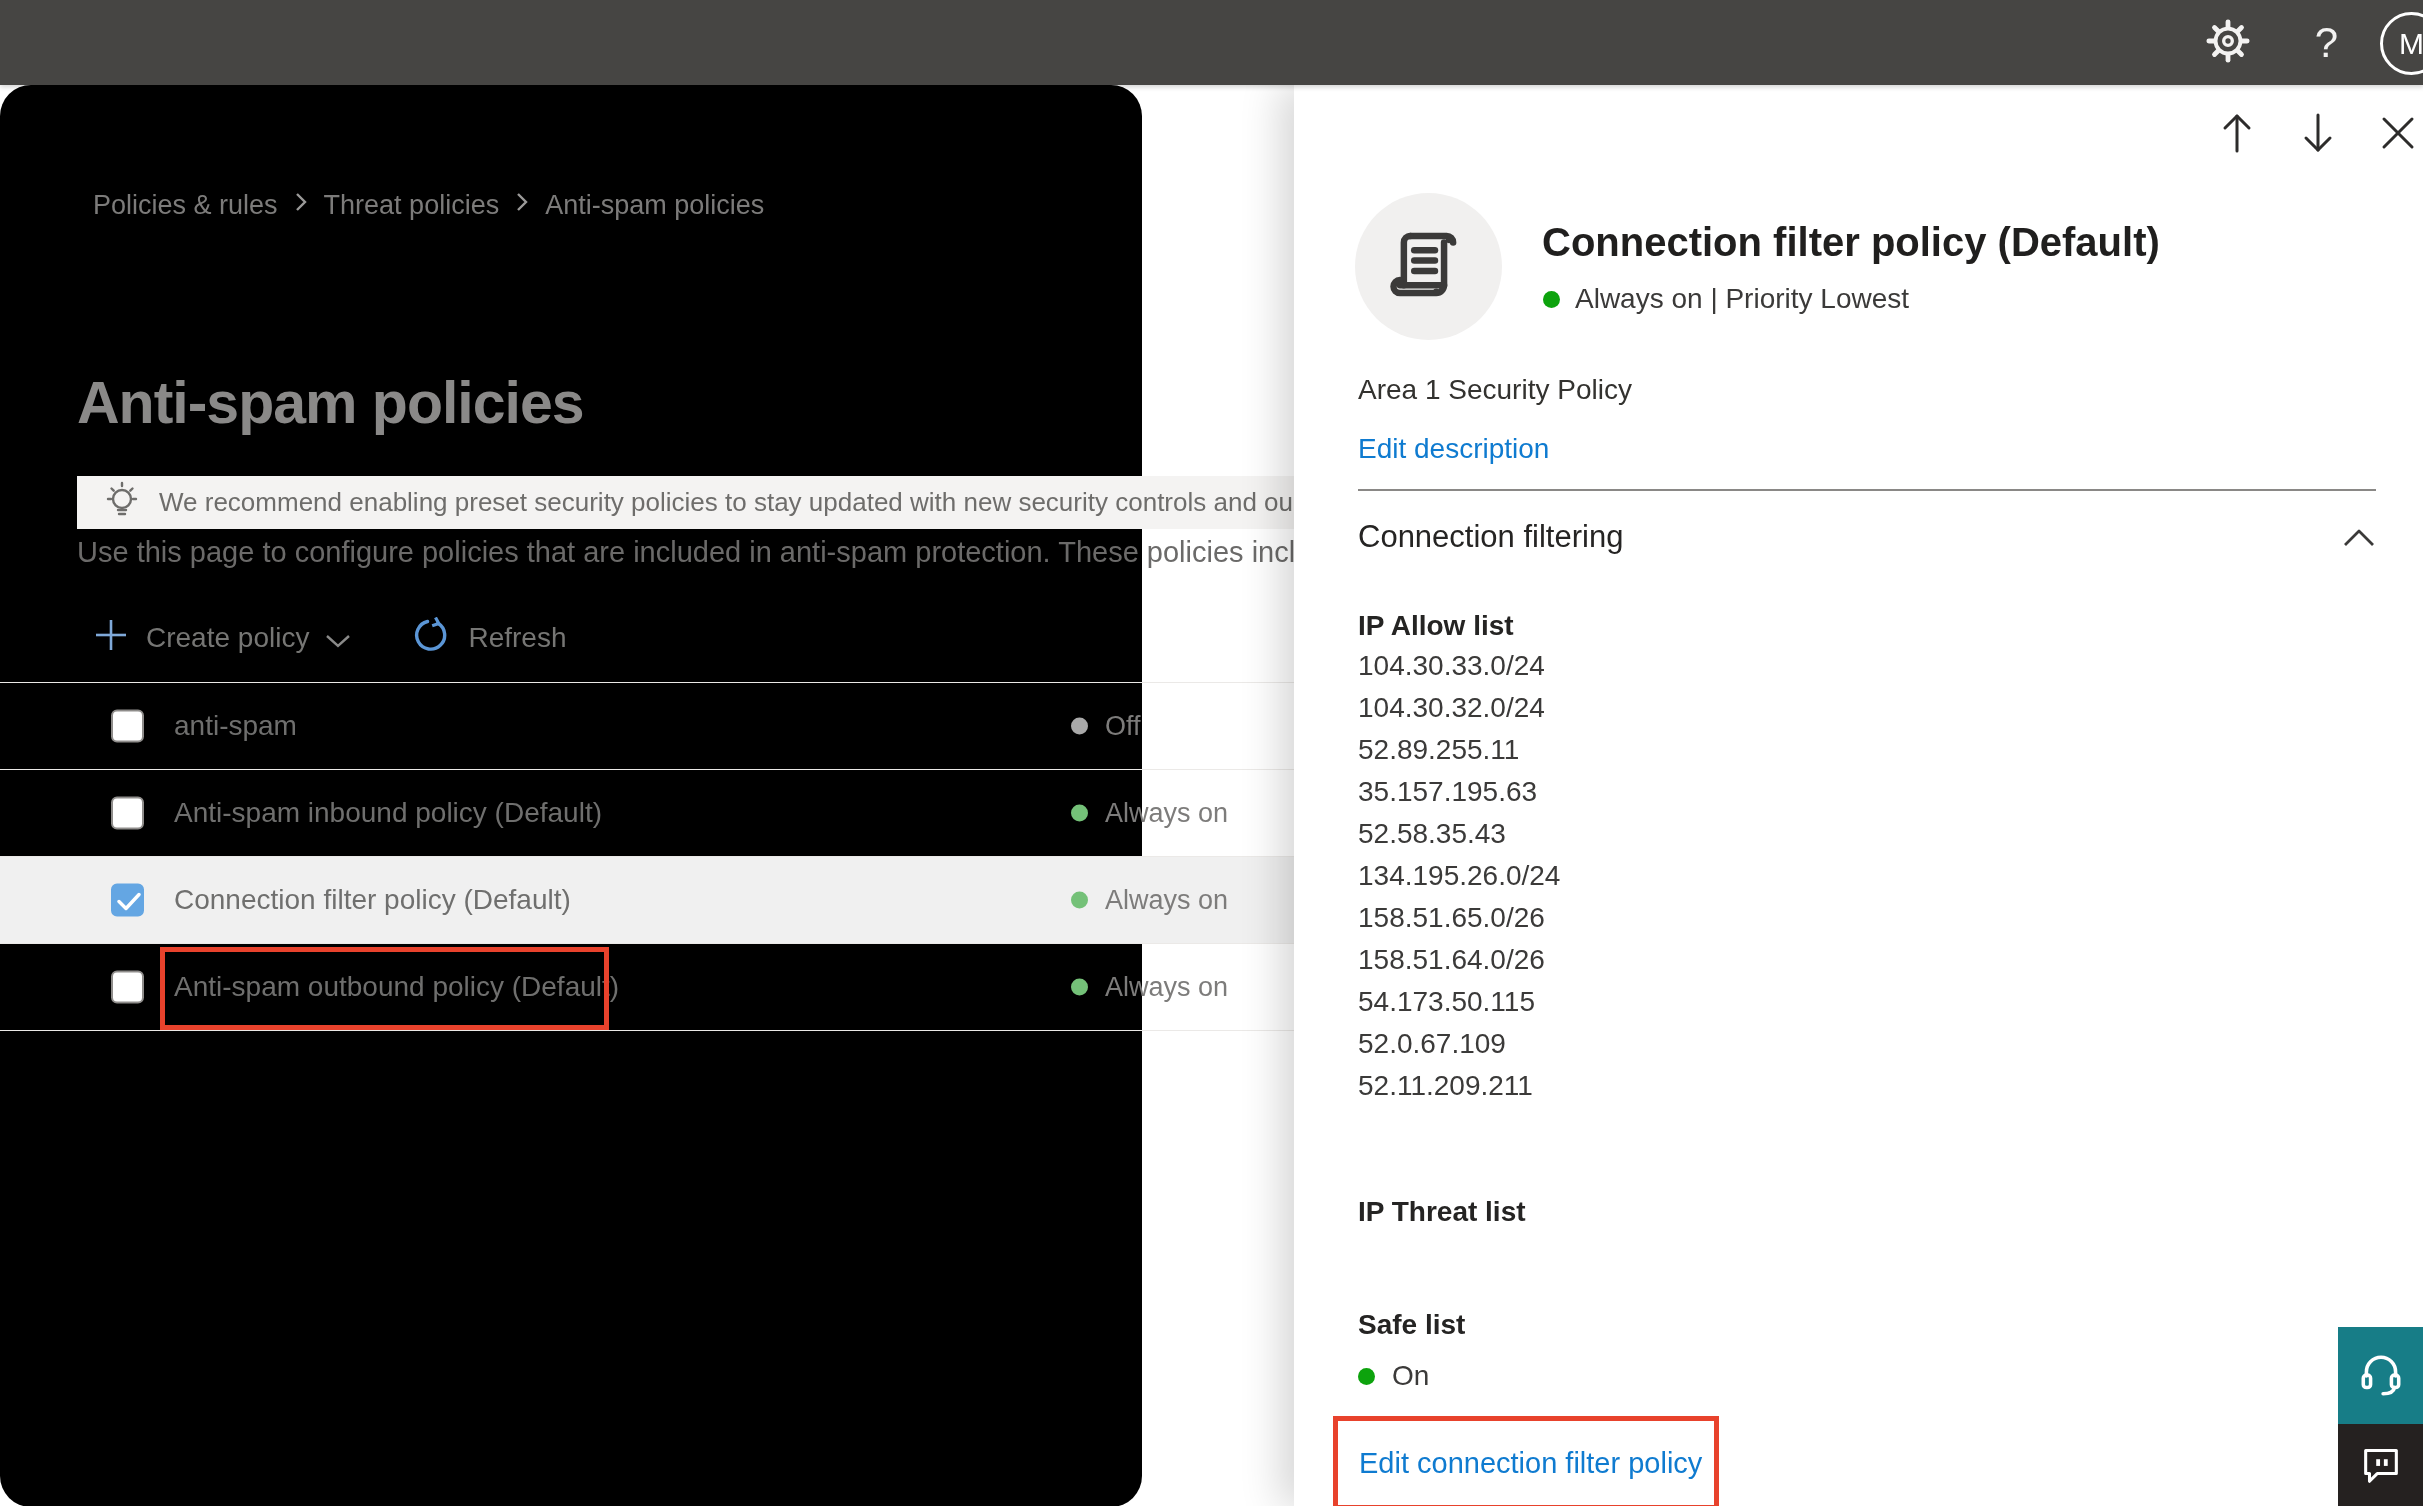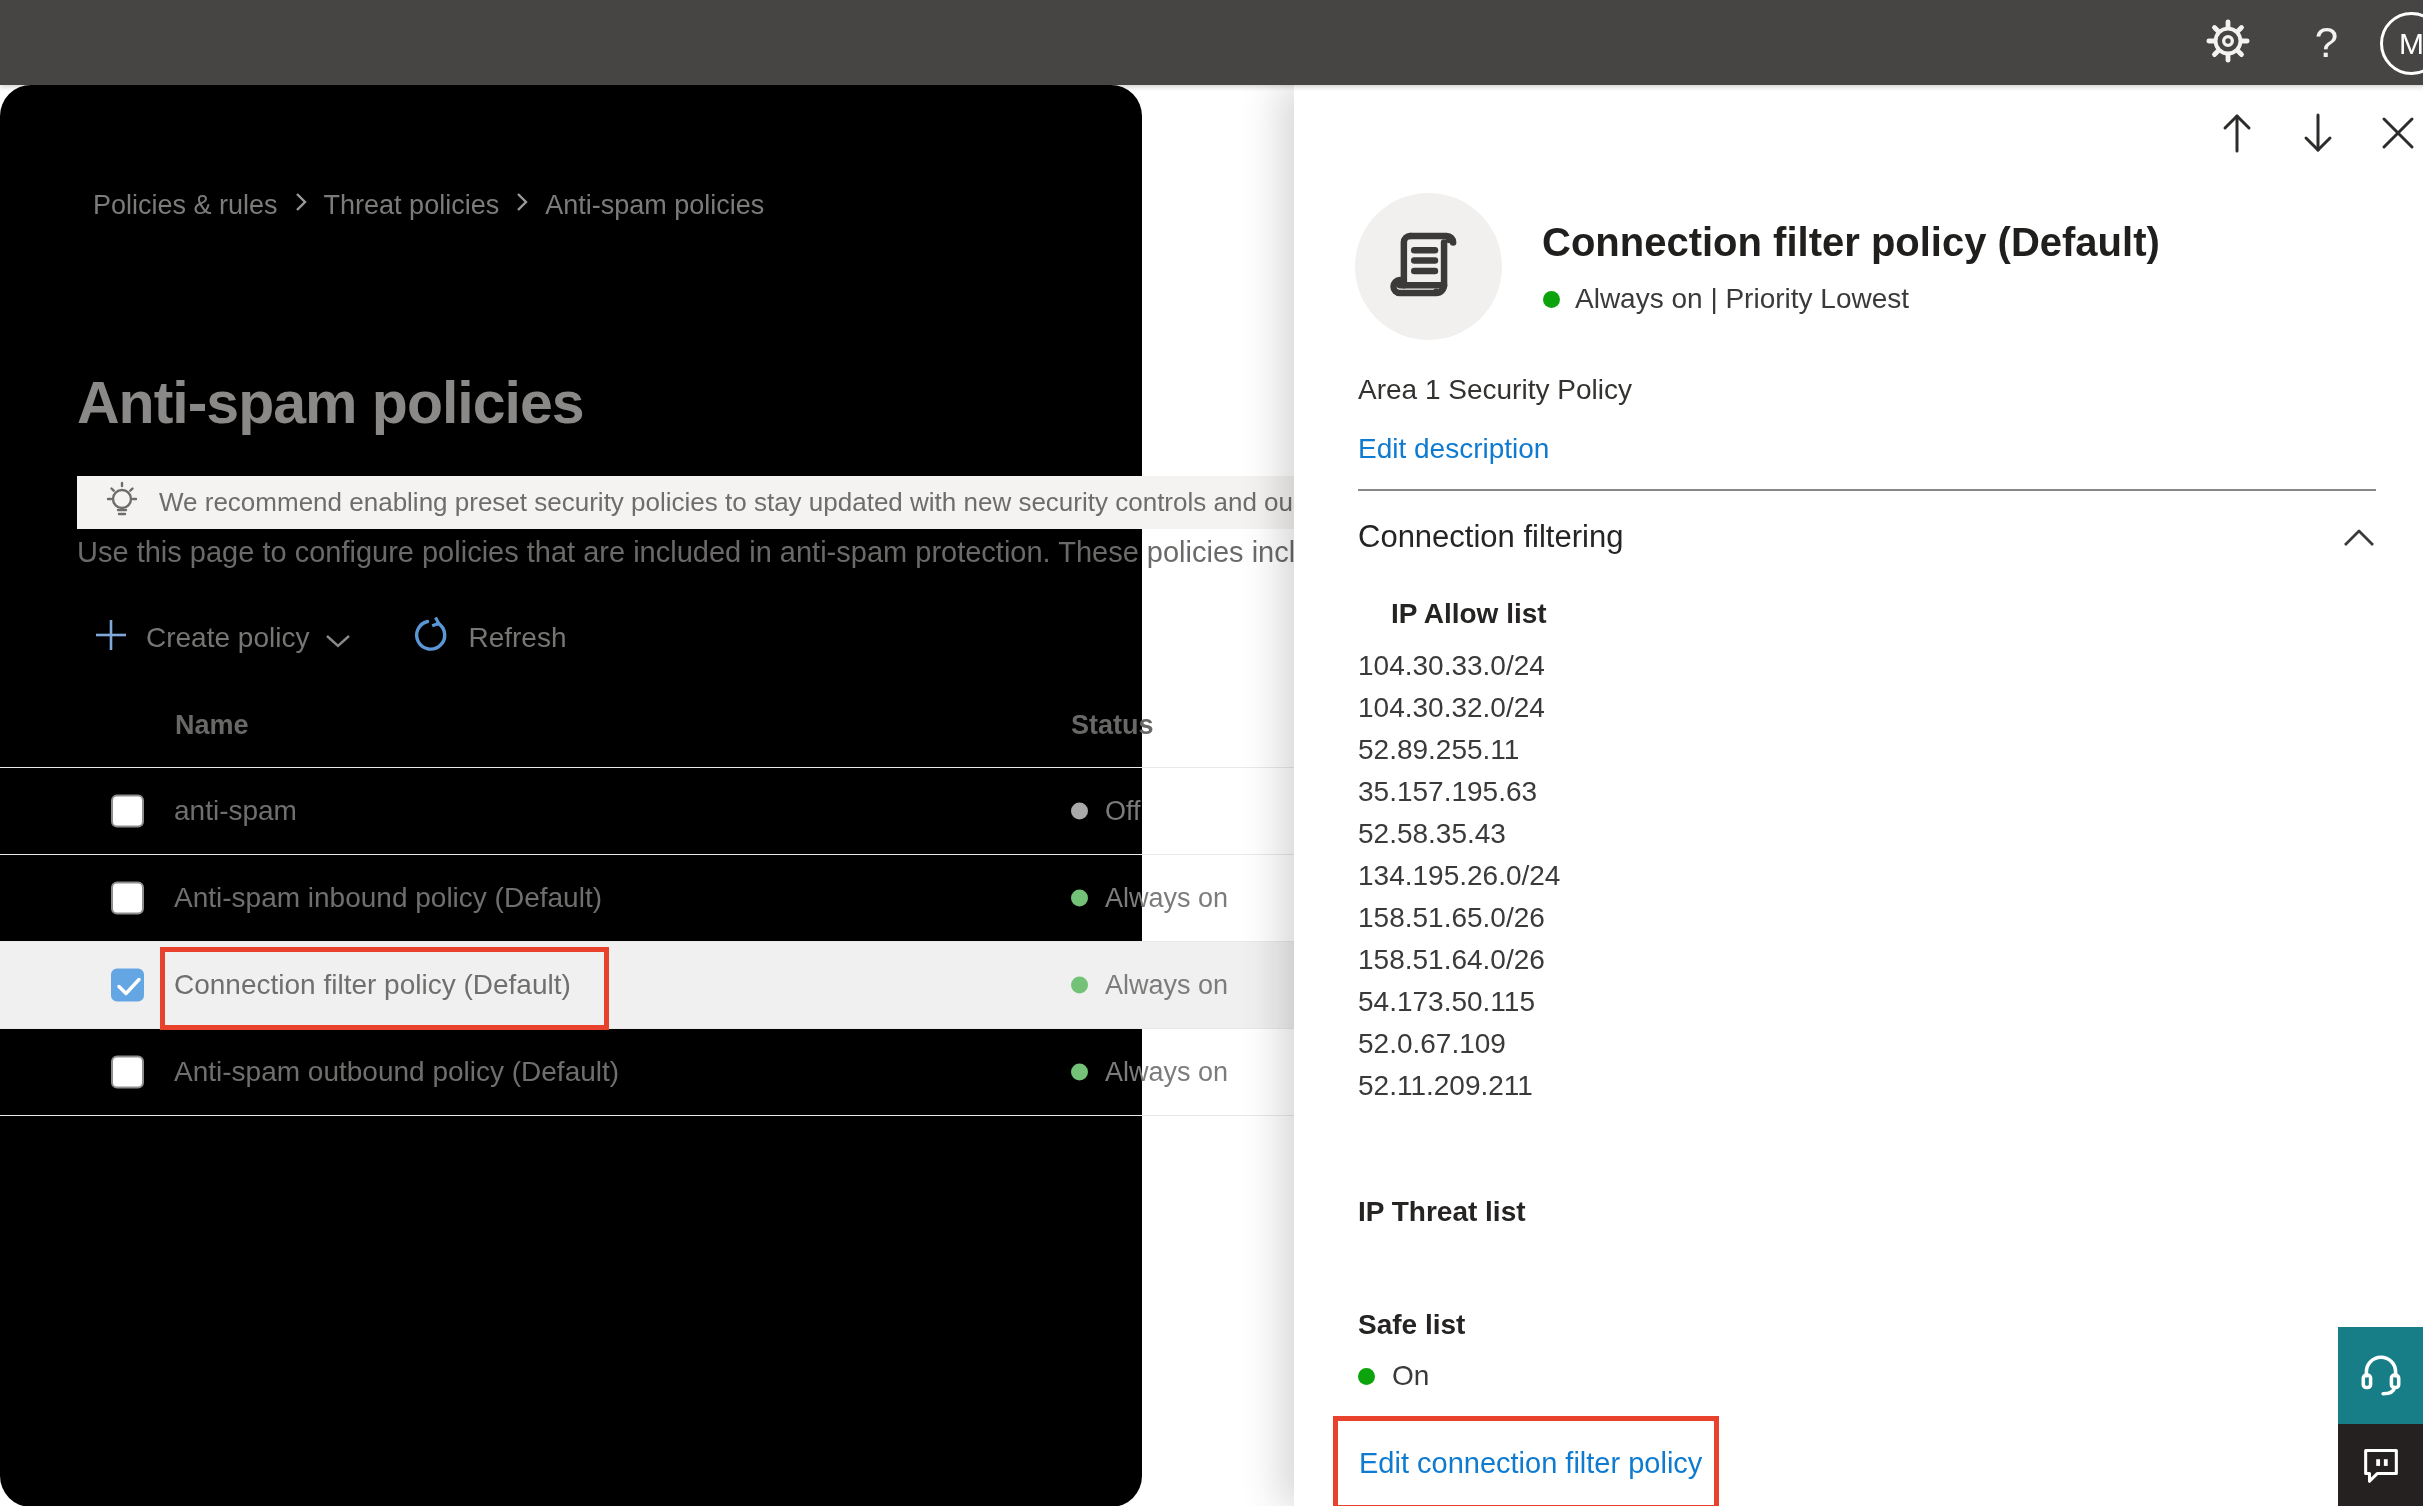--- a/index.html
+++ b/index.html
@@ -88,21 +88,21 @@
   }
   .panel-title { position: absolute; left: 248px; top: 135px; font-size: 40px; font-weight: bold; color: #201f1e; }
   .panel-status { position: absolute; left: 249px; top: 198px; display: flex; align-items: center; gap: 15px; font-size: 28px; color: #3b3a39; }
   .panel-desc { position: absolute; left: 64px; top: 289px; font-size: 28px; color: #33322f; }
   .link { color: #0f7bd0; cursor: pointer; }
   .edit-desc-link { position: absolute; left: 64px; top: 348px; font-size: 28px; }
   .panel-divider { position: absolute; left: 64px; top: 404px; width: 1018px; border-top: 2px solid #8a8886; }
   .section-header { position: absolute; left: 64px; top: 434px; font-size: 31px; font-weight: 400; color: #252423; }
   .section-chevron { position: absolute; left: 1045px; top: 438px; width: 40px; height: 34px; display: flex; align-items: center; justify-content: center; cursor: pointer; }
   .ip-allow-label, .ip-block-label, .safe-label { position: absolute; left: 64px; font-size: 28px; font-weight: 700; color: #252423; }
-  .ip-allow-label { top: 513px; margin-left: 33px; }
+  .ip-allow-label { top: 525px; }
   .ip-list { position: absolute; left: 64px; top: 560px; font-size: 28px; color: #3b3a39; line-height: 42px; }
   .ip-block-label { top: 1111px; }
   .safe-label { top: 1224px; }
   .safe-status { position: absolute; left: 64px; top: 1275px; display: flex; align-items: center; gap: 17px; font-size: 28px; color: #3b3a39; }
   .edit-rect { position: absolute; left: 39px; top: 1331px; width: 386px; height: 94px; box-sizing: border-box; border: 5px solid #e8422c; display: flex; align-items: center; }
   .edit-link { margin-left: 21px; font-size: 29px; }
   
   .support-btn { position: absolute; left: 2338px; width: 85px; display: flex; align-items: center; justify-content: center; cursor: pointer; z-index: 40; }
   .support-teal { top: 1327px; height: 97px; background: #177d87; }
   .support-dark { top: 1424px; height: 83px; background: #252120; }
@@ -195,24 +195,20 @@
         <svg width="36" height="36" viewBox="0 0 36 36" fill="none">
           <path d="M 13.5 4.5 A 14 14 0 1 0 24 6.2" stroke="#5b96d6" stroke-width="3.4" stroke-linecap="round"></path>
           <polyline points="21.5,0.5 24.8,6.5 18.2,8.8" fill="none" stroke="#5b96d6" stroke-width="3.2" stroke-linejoin="round"></polyline>
         </svg>
       </span>
       <span class="lbl">Refresh</span>
     </div>
   </div>
 
   <div class="policy-table">
-    <div class="thead">
-      <span class="th th-name">Name</span>
-      <span class="th th-status">Status</span>
-    </div>
 
     <div class="trow">
       <span class="checkbox"></span>
       <span class="row-name">anti-spam</span>
       <span class="row-status">
         <span class="dot dot-gray"></span>
         <span>Off</span>
       </span>
     </div>
 

